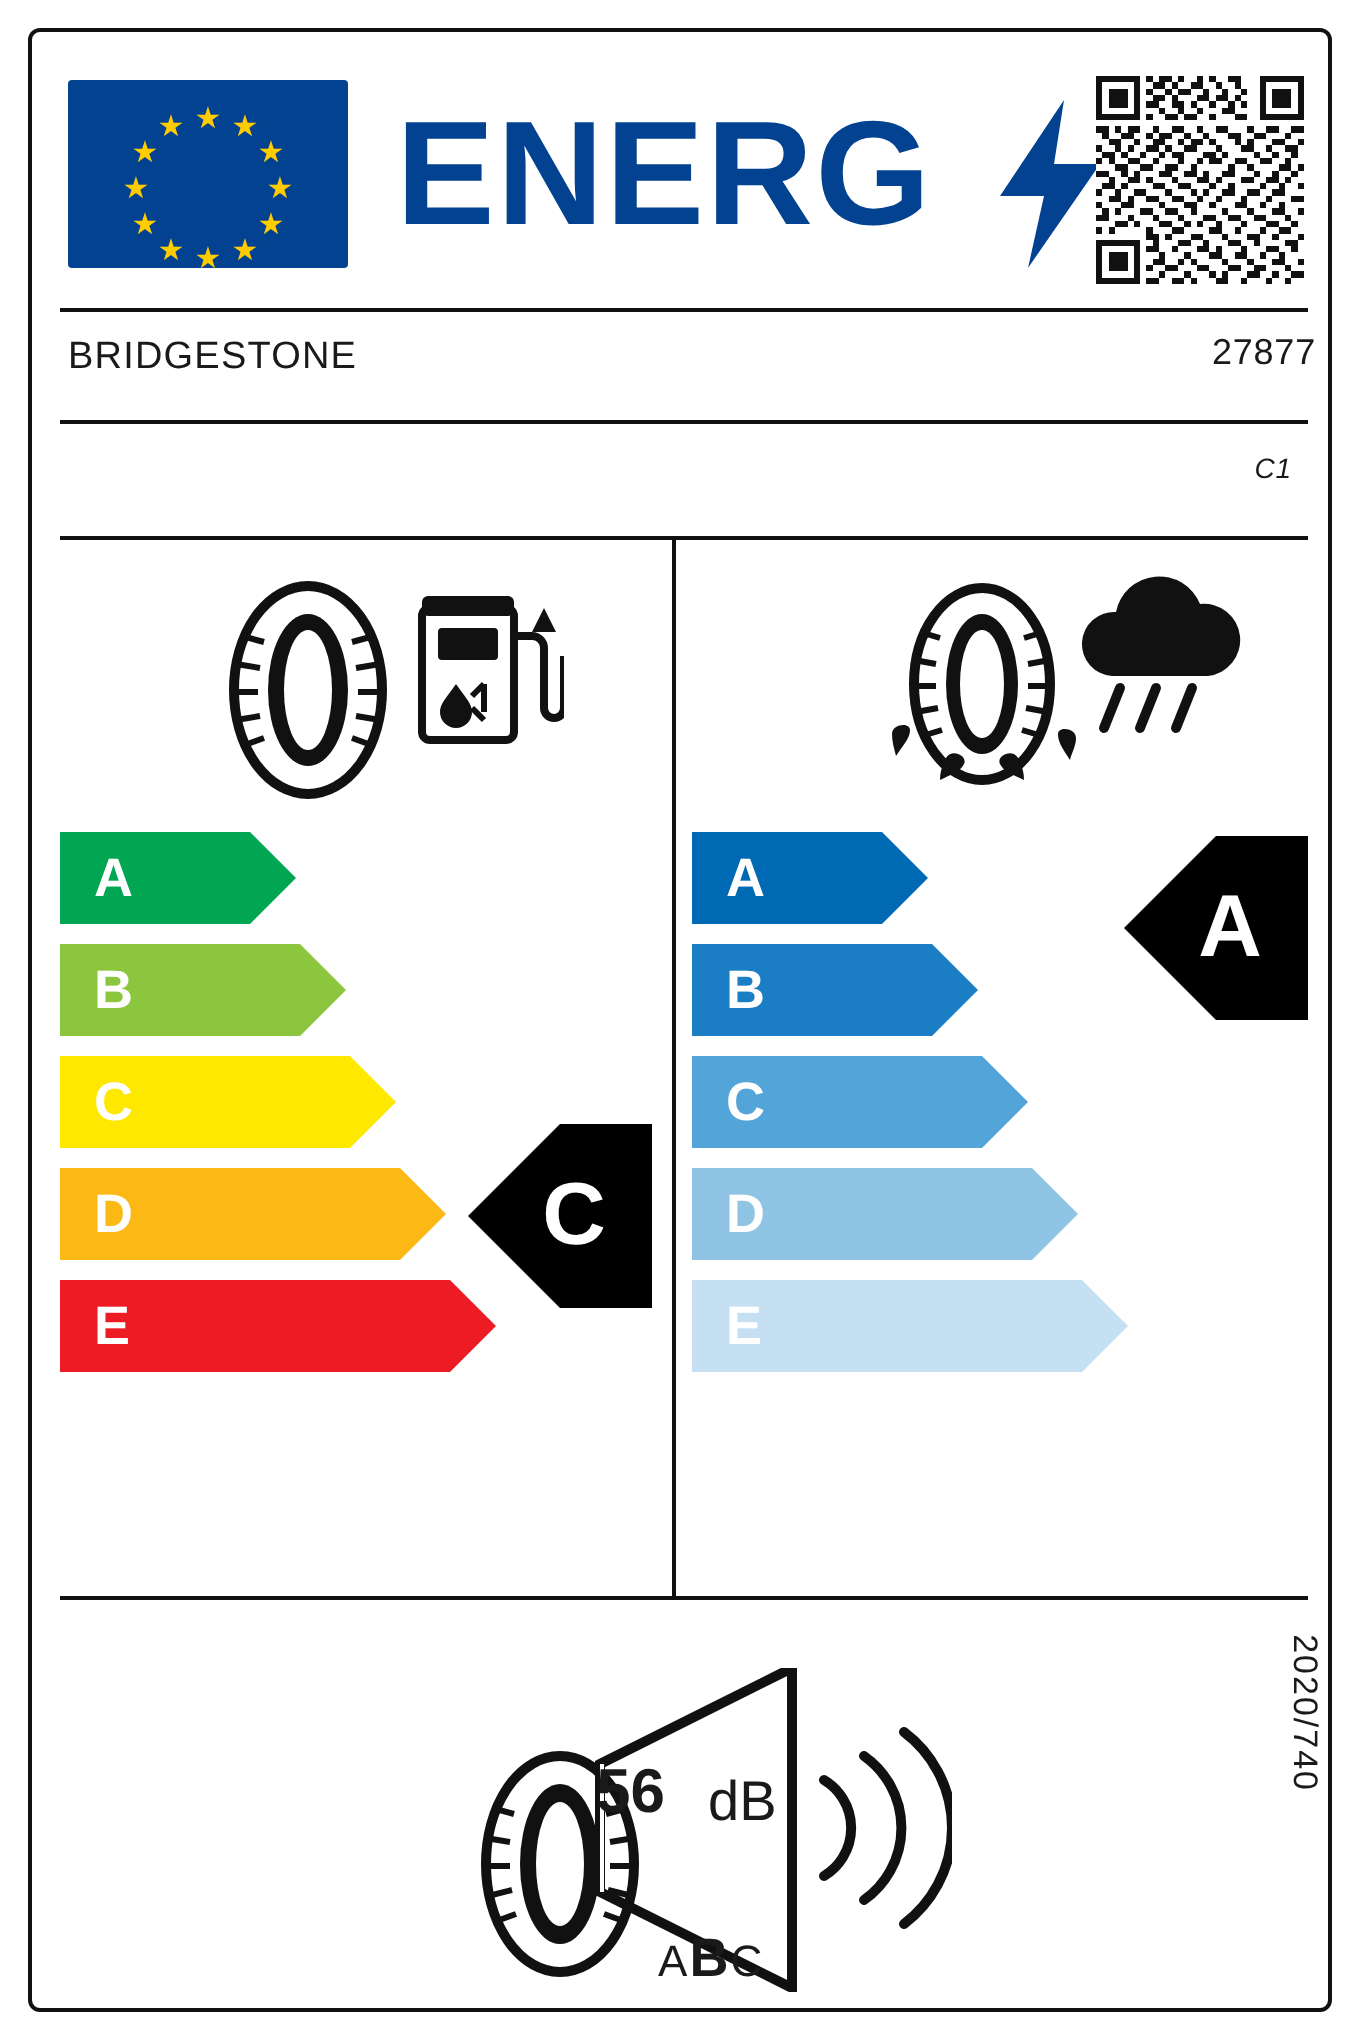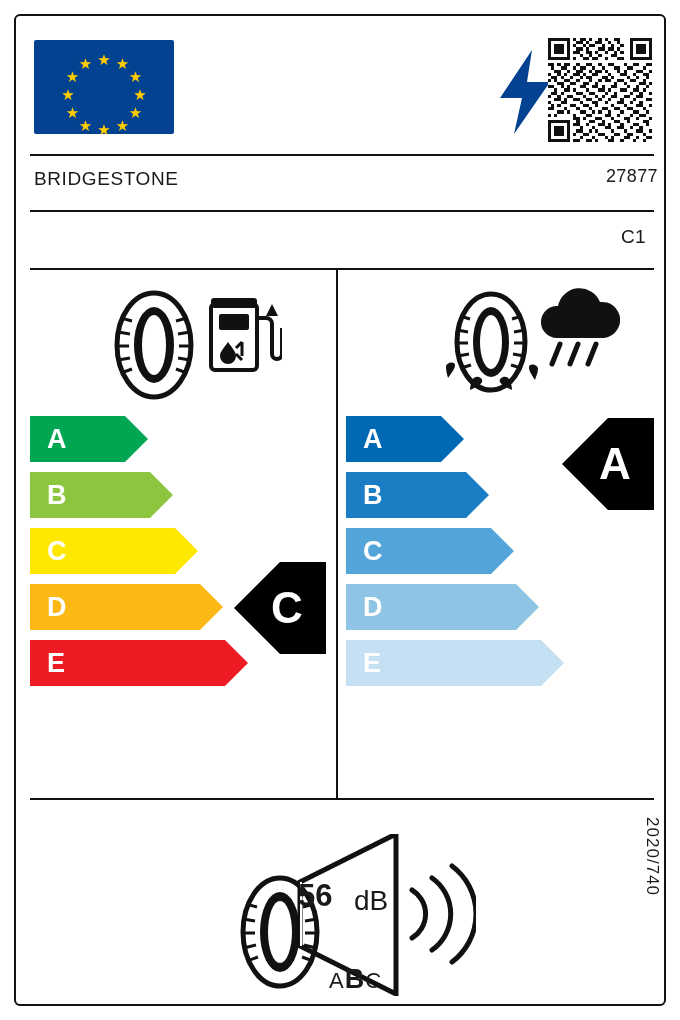--- a/index.html
+++ b/index.html
@@ -93,22 +93,23 @@
   }
   .size {
     position: absolute;
     left: 18px; top: 206px;
     font-size: 25px;
     letter-spacing: 1.2px;
   }
   .cls {
     position: absolute;
     right: 18px; top: 210px;
-    font-size: 19px;
+    font-size: 14px;
     letter-spacing: 0.4px;
+    font-style: italic;
   }
 
   
   .col-left { position: absolute; left: 14px; top: 268px; width: 300px; }
   .col-right { position: absolute; left: 330px; top: 268px; width: 308px; }
 
   .pictos { position: relative; height: 132px; }
 
   .arrow {
     position: relative;
@@ -210,20 +211,21 @@
       <span class="star" style="left:94px;  top:65px;">★</span>
       <span class="star" style="left:81px;  top:78px;">★</span>
       <span class="star" style="left:62.5px;top:82px;">★</span>
       <span class="star" style="left:44px;  top:78px;">★</span>
       <span class="star" style="left:31px;  top:65px;">★</span>
       <span class="star" style="left:26.5px;top:47px;">★</span>
       <span class="star" style="left:31px;  top:29px;">★</span>
       <span class="star" style="left:44px;  top:16px;">★</span>
     </div>
 
+    <div class="energ">ENERG</div>
 
     <svg class="bolt" viewBox="0 0 54 84">
       <polygon points="34,0 2,48 24,48 16,84 52,32 29,32" fill="#024291"></polygon>
     </svg>
 
     <svg class="qr" viewBox="0 0 33 33" shape-rendering="crispEdges">
       <rect width="33" height="33" fill="#fff"></rect>
       <g fill="#111">
         <rect x="0" y="0" width="7" height="7"></rect>
           <rect x="1" y="1" width="5" height="5" fill="#fff"></rect>

